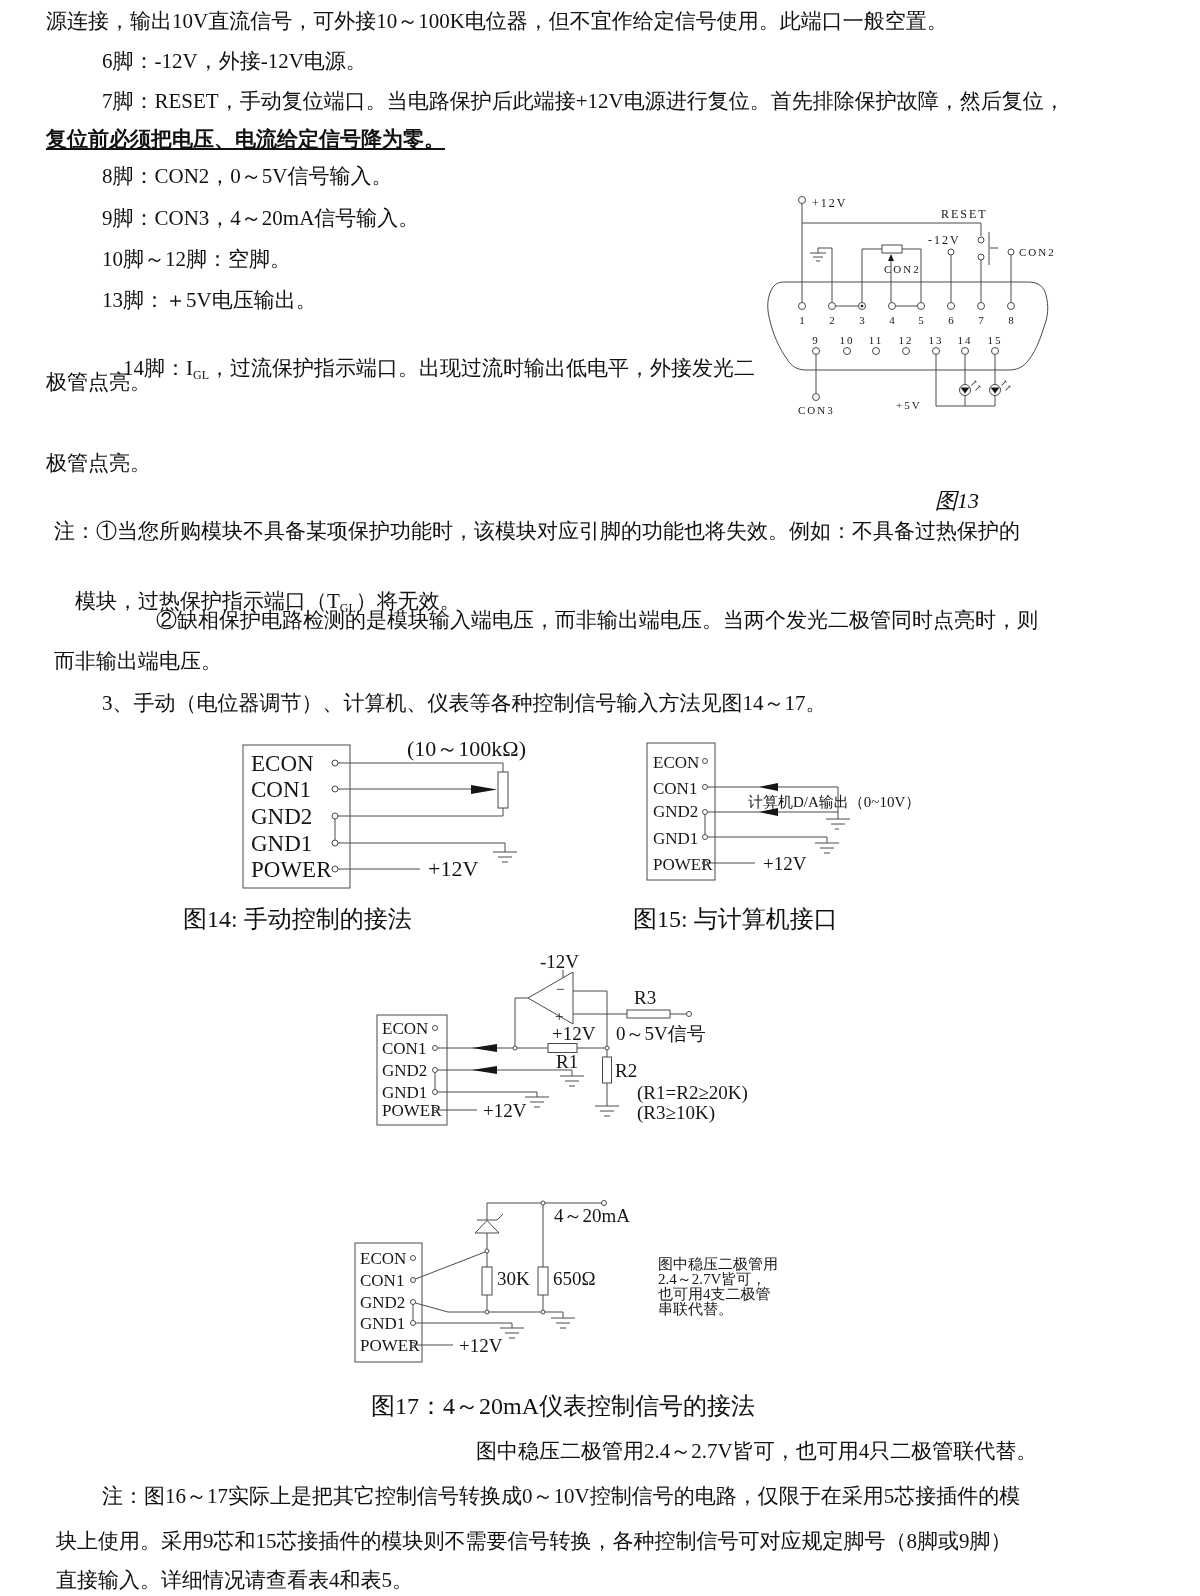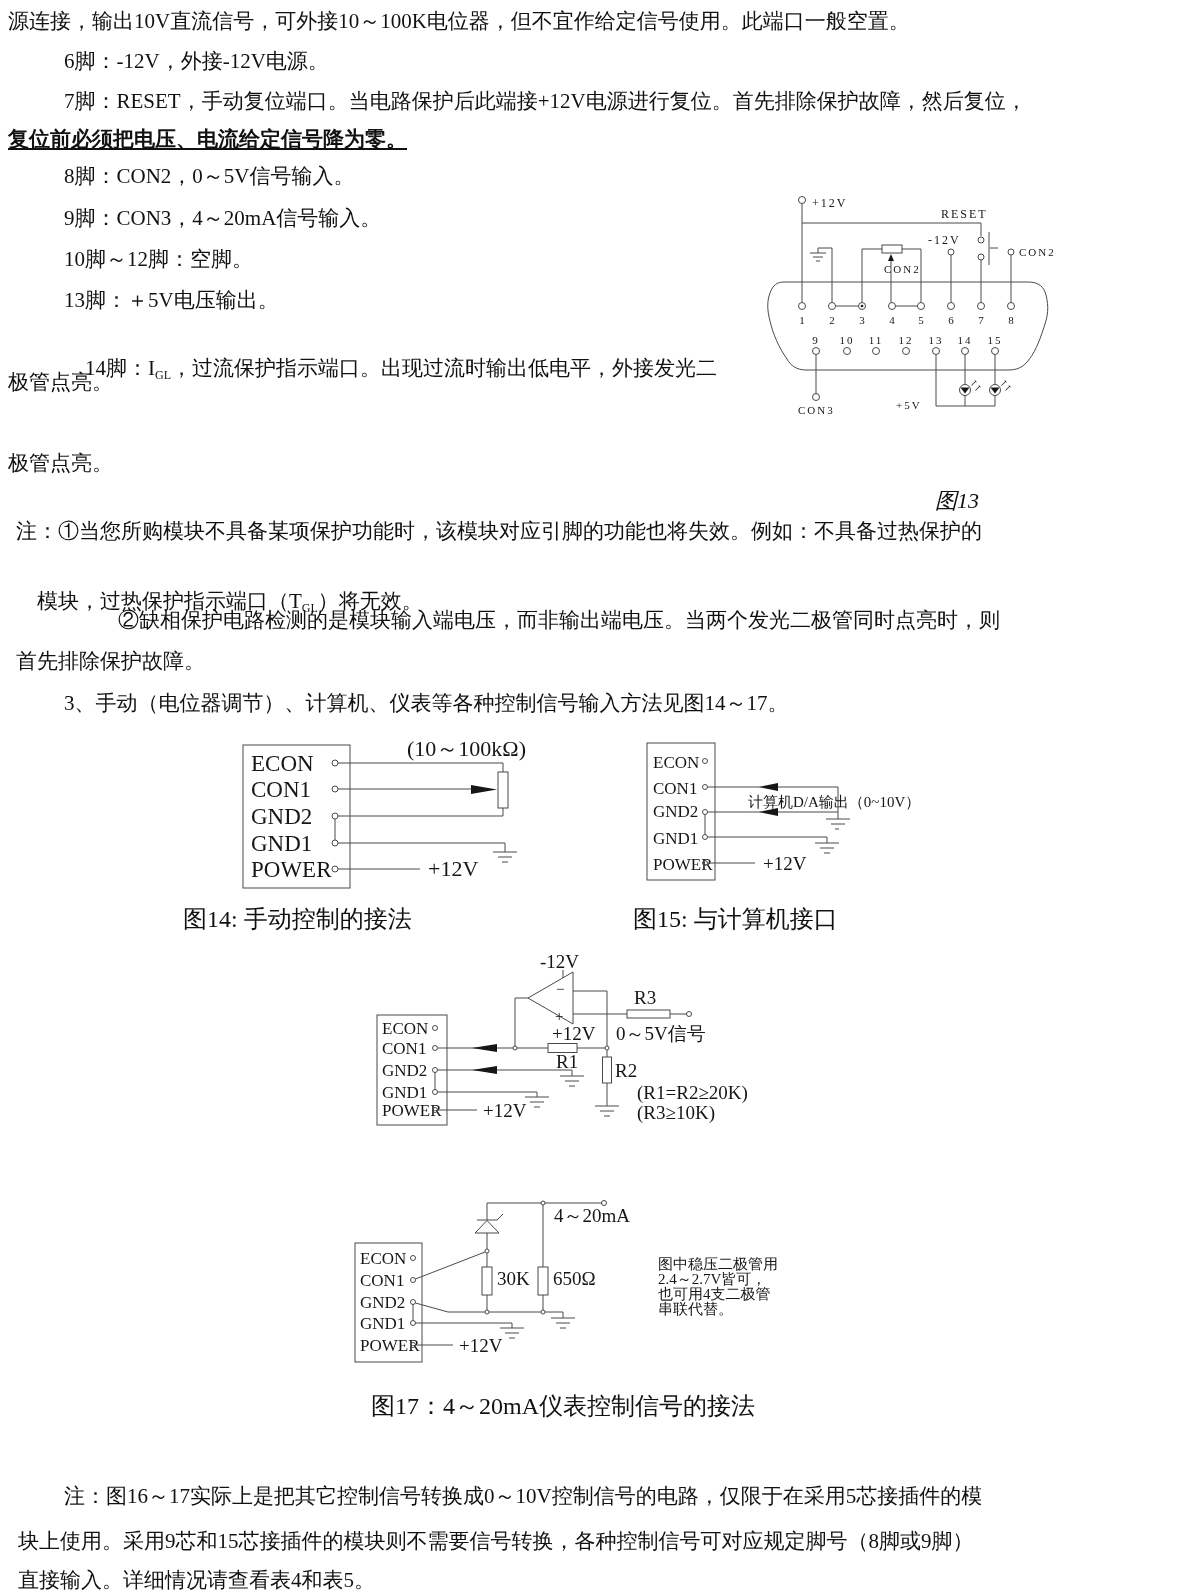--- a/index.html
+++ b/index.html
@@ -1,18 +1,18 @@
 <!DOCTYPE html>
 <html><head>
 <meta charset="utf-8">
 <style>
   html,body{margin:0;padding:0;background:#fff;}
   .page{position:relative;width:1200px;height:1596px;background:#ffffff;overflow:hidden;
         font-family:"Liberation Serif","DejaVu Serif",serif;color:#111;}
-  .bl{position:absolute;font-size:21px;line-height:26px;white-space:pre;}
+  .bl{position:absolute;font-size:21px;line-height:26px;white-space:pre;margin-left:38px;}
   .bold{font-weight:700;text-decoration:underline;}
   .bl sub{font-size:12px;vertical-align:-4px;letter-spacing:0;text-align:right;}
   .cap{position:absolute;font-size:24px;white-space:pre;}
   .figcap13{position:absolute;font-size:22px;font-style:italic;}
   svg{position:absolute;overflow:visible;}
   svg .st{stroke:#4a4a4a;fill:none;stroke-width:1;}
   svg .fil{fill:#161616;stroke:none;}
   svg .node{stroke:#4a4a4a;fill:#ffffff;stroke-width:1;}
   svg text{fill:#161616;stroke:none;font-family:"Liberation Serif","DejaVu Serif",serif;}
   .sp2{letter-spacing:2px;}
@@ -36,21 +36,21 @@
   <div class="bl" style="left:8px;top:369px">极管点亮。</div>
   <div class="bl" style="left:8px;top:450px">极管点亮。</div>
 
   <div class="figcap13" style="left:935px;top:486px">图13</div>
 
   <div class="bl" style="left:16px;top:518px">注：①当您所购模块不具备某项保护功能时，该模块对应引脚的功能也将失效。例如：不具备过热保护的</div>
   <div class="bl" style="left:16px;top:562px">
     <span>模块，过热保护指示端口（T</span><sub>GL</sub><span>）将无效。</span>
   </div>
   <div class="bl" style="left:118px;top:607px">②缺相保护电路检测的是模块输入端电压，而非输出端电压。当两个发光二极管同时点亮时，则</div>
-  <div class="bl" style="left:16px;top:648px">首先排除保护故障。</div>
+  <div class="bl" style="left:16px;top:648px">而非输出端电压。</div>
   <div class="bl" style="left:64px;top:690px">3、手动（电位器调节）、计算机、仪表等各种控制信号输入方法见图14～17。</div>
 
   <svg style="left:740px;top:180px" width="330" height="250" viewBox="0 0 330 250">
 
     <circle class="st" cx="62" cy="20" r="3.5"></circle>
     <text class="sp2" x="72" y="27" font-size="12">+12V</text>
     <line class="st" x1="62" y1="23.5" x2="62" y2="122.5"></line>
     <line class="st" x1="62" y1="43" x2="241" y2="43"></line>
     <line class="st" x1="241" y1="43" x2="241" y2="56"></line>
 
@@ -374,17 +374,18 @@
 
     <g font-size="15">
       <text x="318" y="89">图中稳压二极管用</text>
       <text x="318" y="104">2.4～2.7V皆可，</text>
       <text x="318" y="119">也可用4支二极管</text>
       <text x="318" y="134">串联代替。</text>
     </g>
   </svg>
   <div class="cap" style="left:371px;top:1390px">图17：4～20mA仪表控制信号的接法</div>
 
+  <div class="bl" style="left:438px;top:1438px">图中稳压二极管用2.4～2.7V皆可，也可用4只二极管联代替。</div>
   <div class="bl" style="left:64px;top:1483px">注：图16～17实际上是把其它控制信号转换成0～10V控制信号的电路，仅限于在采用5芯接插件的模</div>
   <div class="bl" style="left:18px;top:1528px">块上使用。采用9芯和15芯接插件的模块则不需要信号转换，各种控制信号可对应规定脚号（8脚或9脚）</div>
   <div class="bl" style="left:18px;top:1567px">直接输入。详细情况请查看表4和表5。</div>
 
 </div>
 
 </body></html>

